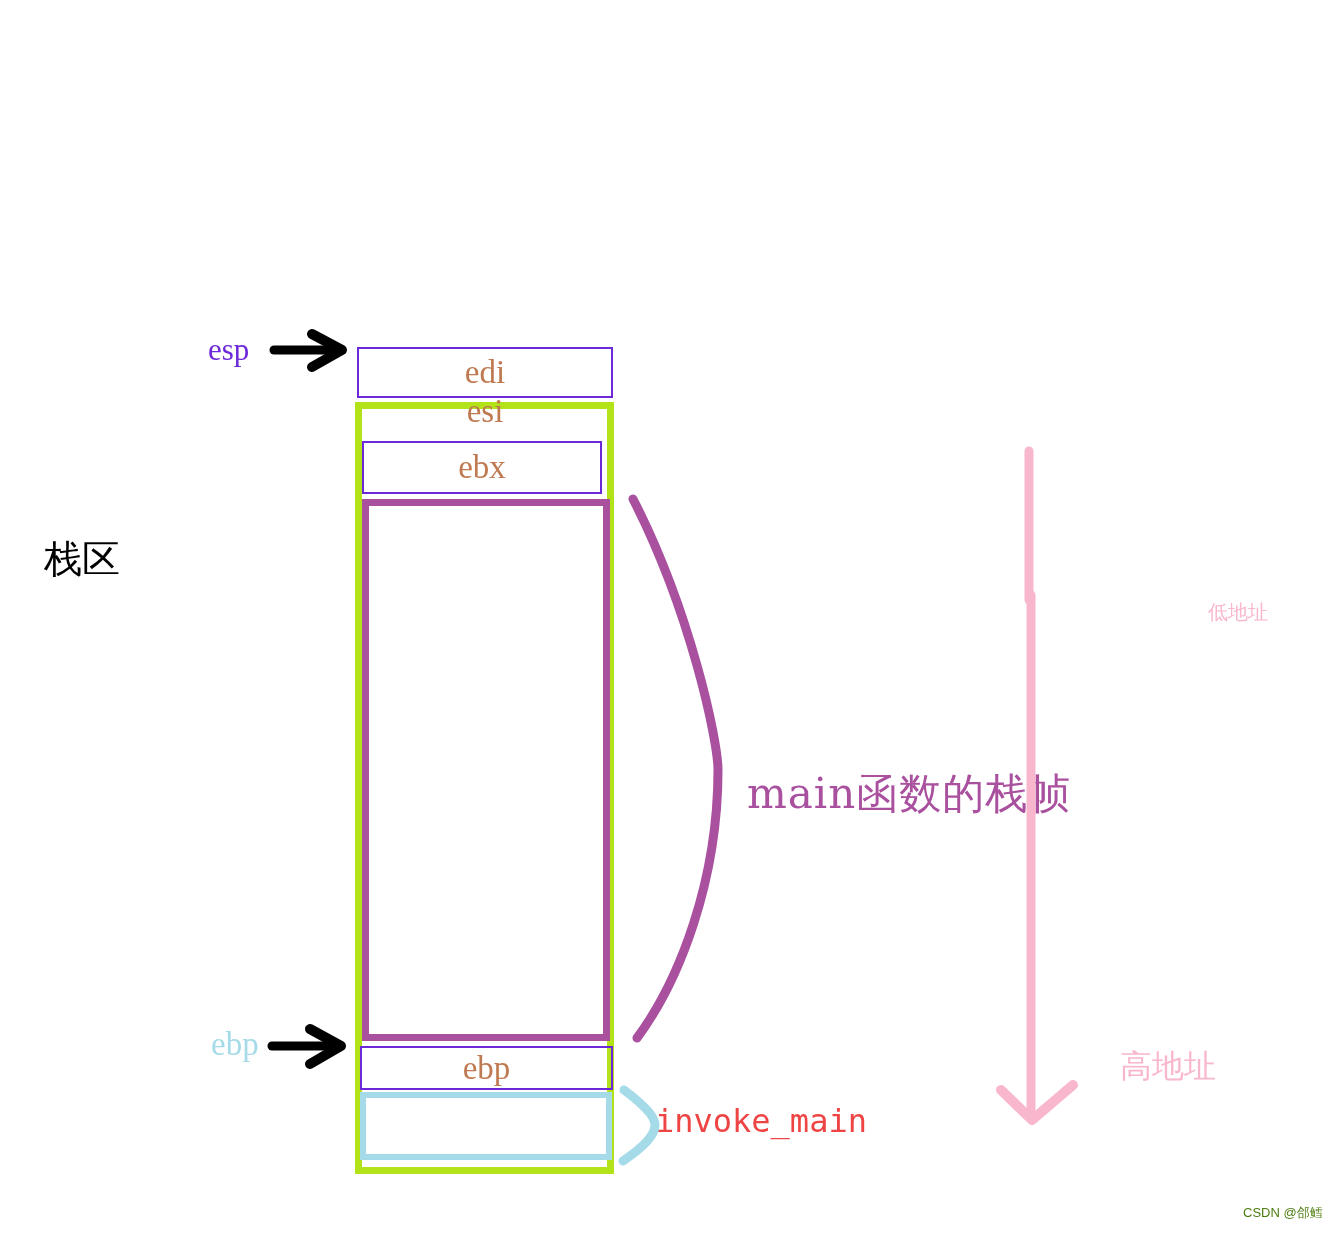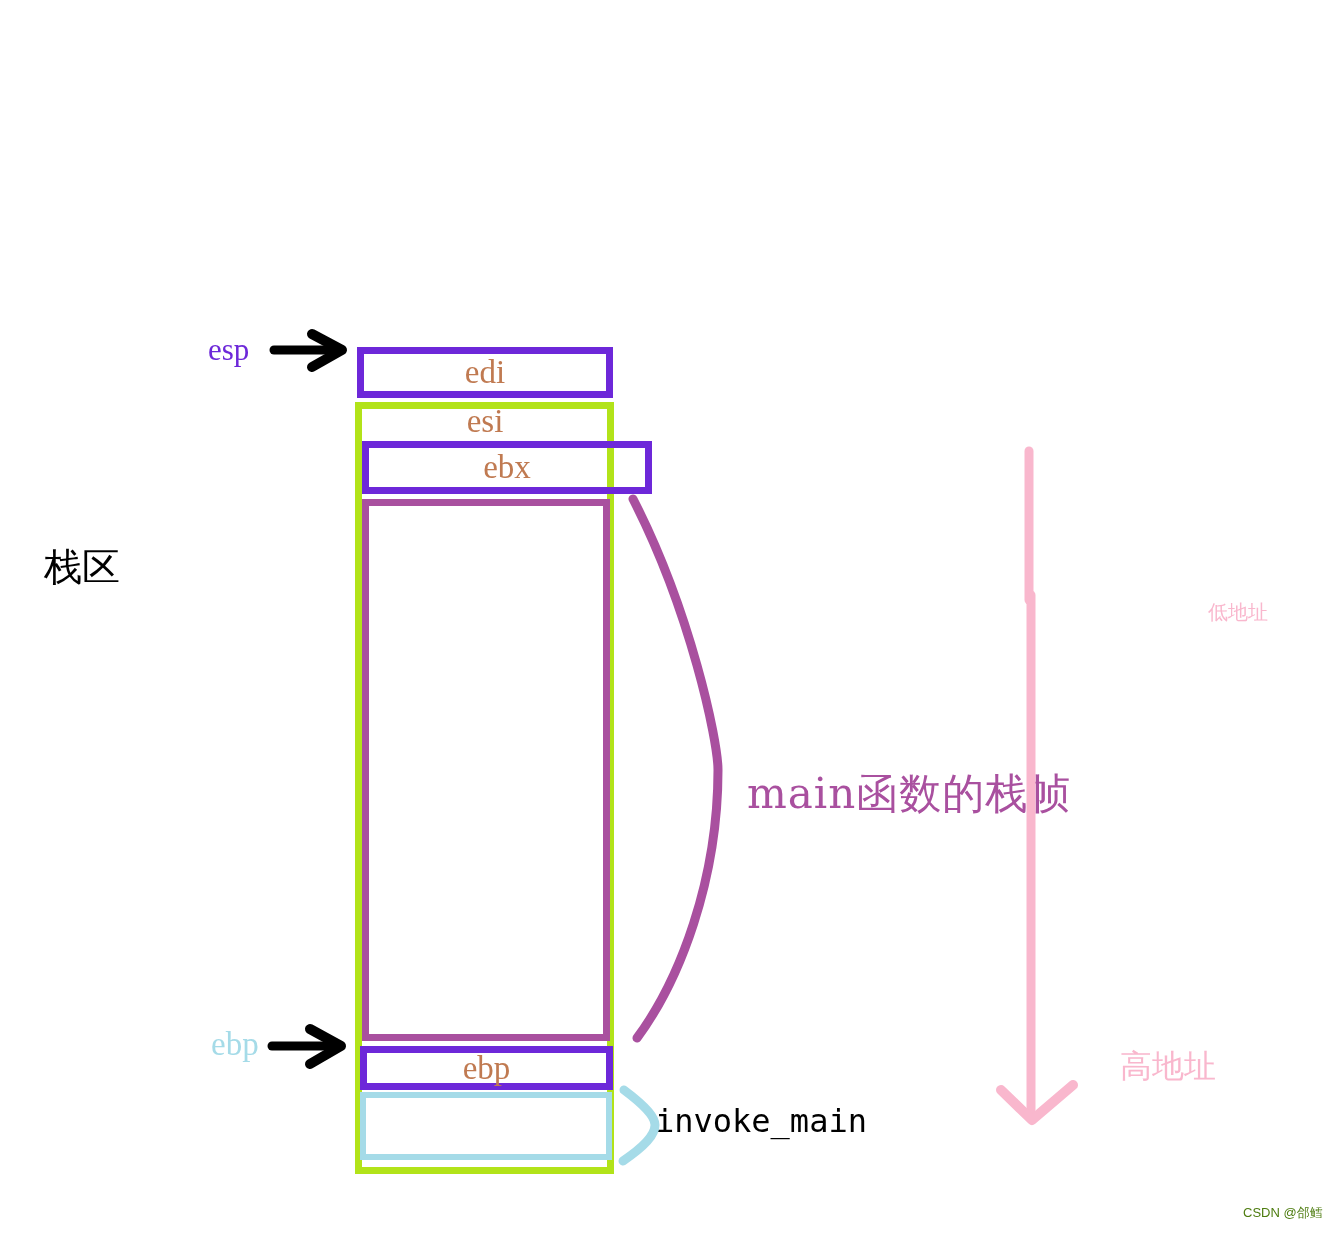--- a/index.html
+++ b/index.html
@@ -22,21 +22,20 @@
   .lbl {
     position: absolute;
     white-space: nowrap;
     line-height: 1;
   }
   #stack-area-label {
     left: 44px; top: 540px;
     font-size: 38px;
     color: #000000;
     font-family: Liberation Serif, serif;
-    margin-top: 8px;
   }
   #esp-label {
     left: 208px; top: 334px;
     font-size: 31px;
     color: #6d28d9;
     font-family: "Liberation Serif", serif;
   }
   #ebp-label {
     left: 211px; top: 1028px;
     font-size: 33px;
@@ -46,21 +45,21 @@
   #main-frame-label {
     left: 747px; top: 773px;
     font-size: 42px;
     color: #a9509f;
     font-family: "DejaVu Serif", serif;
     letter-spacing: 1px;
   }
   #invoke-main-label {
     left: 655px; top: 1105px;
     font-size: 32px;
-    color: #000000;
+    color: #ef4444;
     font-family: "DejaVu Sans Mono", monospace;
     text-align: right;
   }
   #low-addr-label {
     left: 1208px; top: 602px;
     font-size: 20px;
     color: #f9b7cd;
     font-family: "DejaVu Serif", serif;
   }
   #high-addr-label {
@@ -89,21 +88,21 @@
     font-size: 33px;
     font-family: "Liberation Serif", serif;
     color: #c07a51;
     line-height: 1;
   }
   .green-frame {
     position: absolute;
     box-sizing: border-box;
     border: 7px solid #b2e319;
   }
-  .brown-box  { border: 7px solid #6d28d9; }
+  .brown-box  { border: 2px solid #6d28d9; }
   .purple-box { border: 7px solid #a9509f; }
   .blue-box   { border: 6px solid #a5dbe8; }
 
   svg.overlay {
     position: absolute;
     left: 0; top: 0;
     width: 1343px;
     height: 1233px;
     pointer-events: none;
   }
@@ -126,25 +125,25 @@
   <div class="lbl" id="low-addr-label">低地址</div>
 
   <div class="lbl" id="high-addr-label">高地址</div>
 
   <div class="green-frame" id="green-outer" style="left:355px; top:402px; width:259px; height:772px;"></div>
 
   <div class="slot brown-box" style="left:357px; top:347px; width:256px; height:51px;">
     <span class="slot-text">edi</span>
   </div>
 
-  <div class="slot" style="left:362px; top:400px; width:246px; height:42px;">
+  <div class="slot" style="left:362px; top:390px; width:246px; height:42px;">
     <span class="slot-text">esi</span>
   </div>
 
-  <div class="slot brown-box" style="left:362px; top:441px; width:290px; height:53px;">
+  <div class="slot brown-box" style="left:362px; top:441px; width:240px; height:53px;">
     <span class="slot-text">ebx</span>
   </div>
 
   <div class="slot purple-box" style="left:362px; top:499px; width:248px; height:542px;">
     <span class="slot-text"></span>
   </div>
 
   <div class="slot brown-box" style="left:360px; top:1046px; width:253px; height:44px;">
     <span class="slot-text">ebp</span>
   </div>

